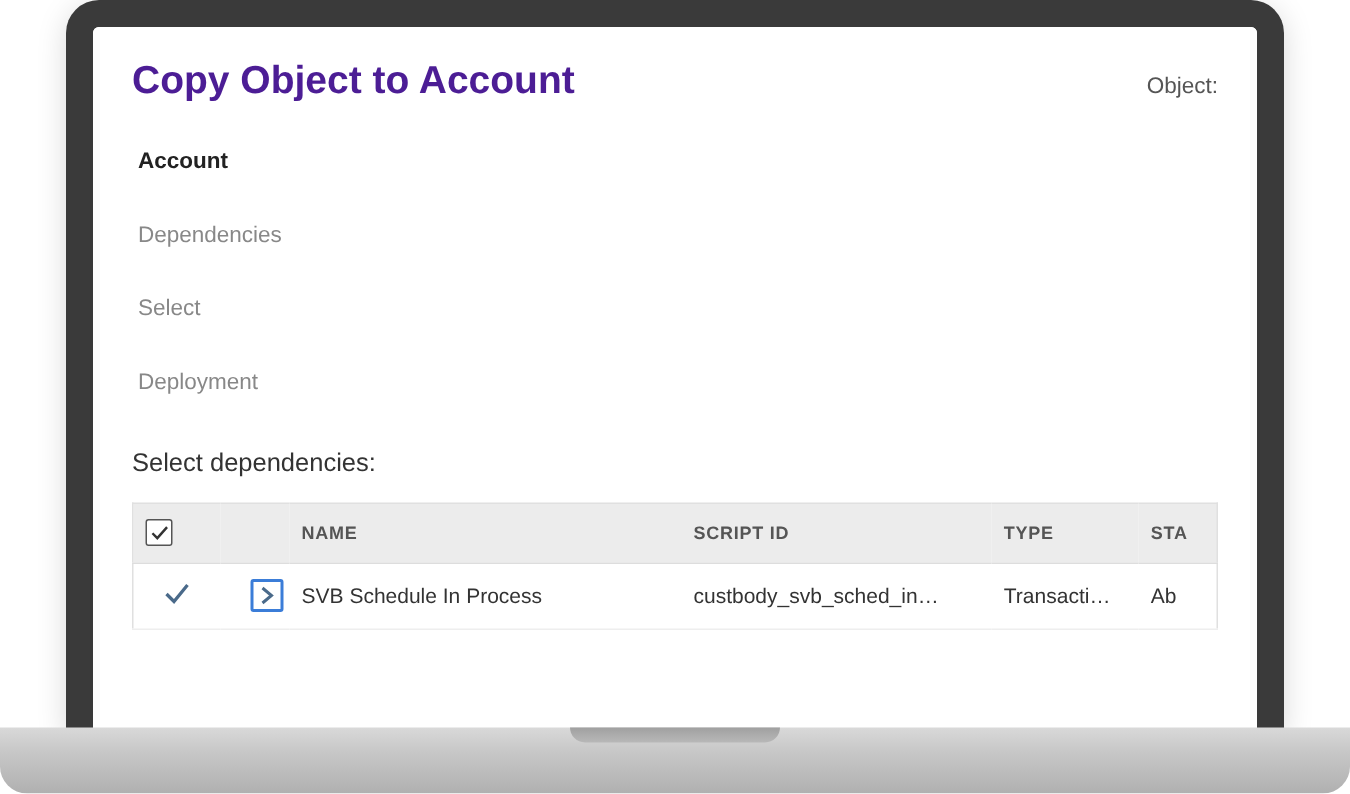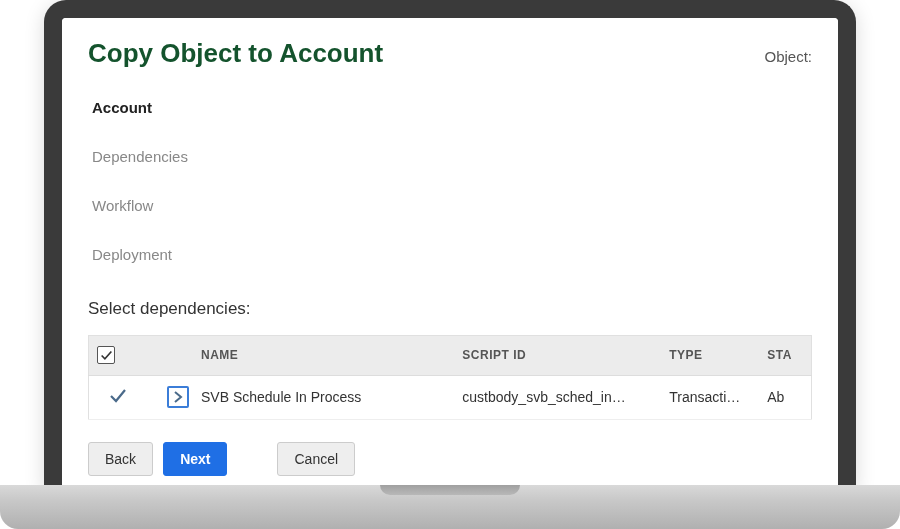--- a/index.html
+++ b/index.html
@@ -53,21 +53,21 @@
   }
   .header-row {
     display: flex;
     justify-content: space-between;
     align-items: baseline;
     margin-bottom: 30px;
   }
   .page-title {
     font-size: 26px;
     font-weight: 700;
-    color: #14532d;
+    color: #4c1d95;
   }
   .object-label {
     font-size: 15px;
     color: #555;
   }
   .tabs {
     display: flex;
     gap: 28px;
     margin-bottom: 24px;
     padding-left: 4px;
@@ -187,21 +187,21 @@
   <div class="screen">
 
     <div class="header-row">
       <h1 class="page-title">Copy Object to Account</h1>
       <span class="object-label">Object:</span>
     </div>
 
     <div class="tabs">
       <div class="tab active">Account</div>
       <div class="tab">Dependencies</div>
-      <div class="tab">Workflow</div>
+      <div class="tab">Select</div>
       <div class="tab">Deployment</div>
     </div>
 
     <div class="section-label">Select dependencies:</div>
 
     <table class="table">
       <thead>
         <tr>
           <th class="col-check">
             <span class="header-checkbox">
@@ -238,22 +238,16 @@
               <span class="name-text">SVB Schedule In Process</span>
             </div>
           </td>
           <td class="col-scriptid">custbody_svb_sched_in…</td>
           <td class="col-type">Transacti…</td>
           <td class="col-status">Ab</td>
         </tr>
       </tbody>
     </table>
 
-    <div class="button-row">
-      <button class="btn">Back</button>
-      <button class="btn primary">Next</button>
-      <span class="btn-gap"></span>
-      <button class="btn">Cancel</button>
-    </div>
 
   </div>
 </div>
 <div class="laptop-base"></div>
 
 </body></html>

